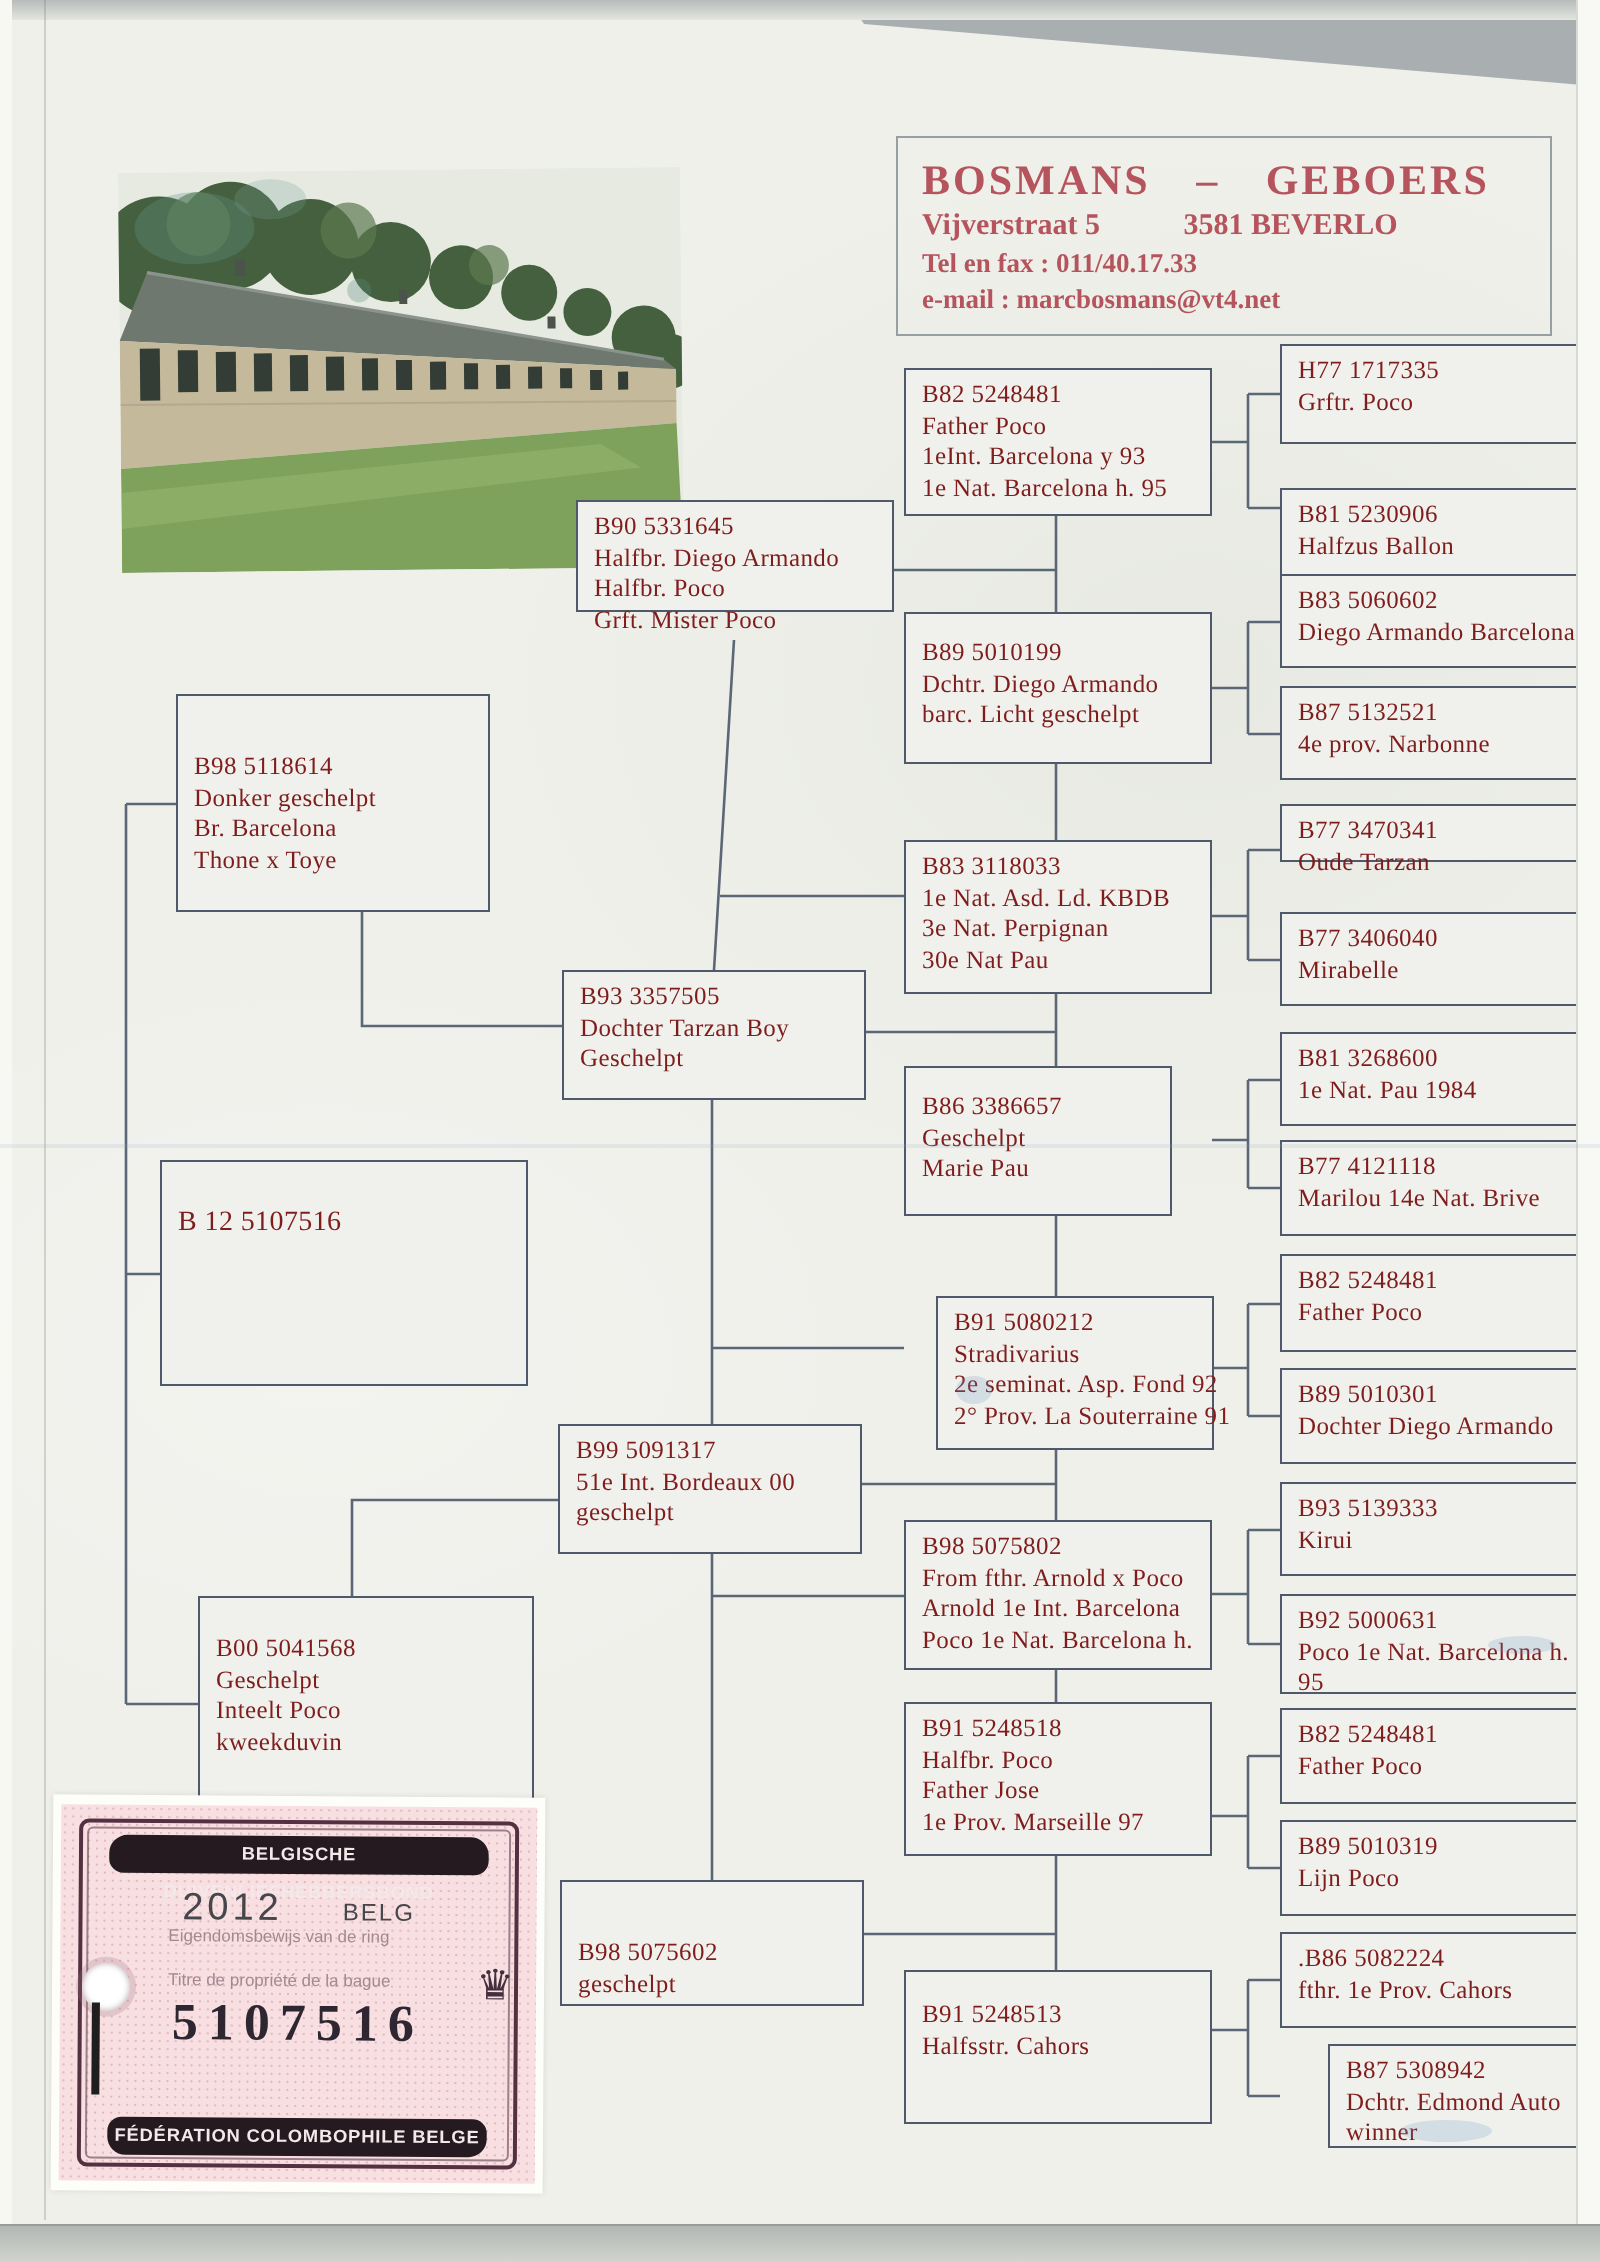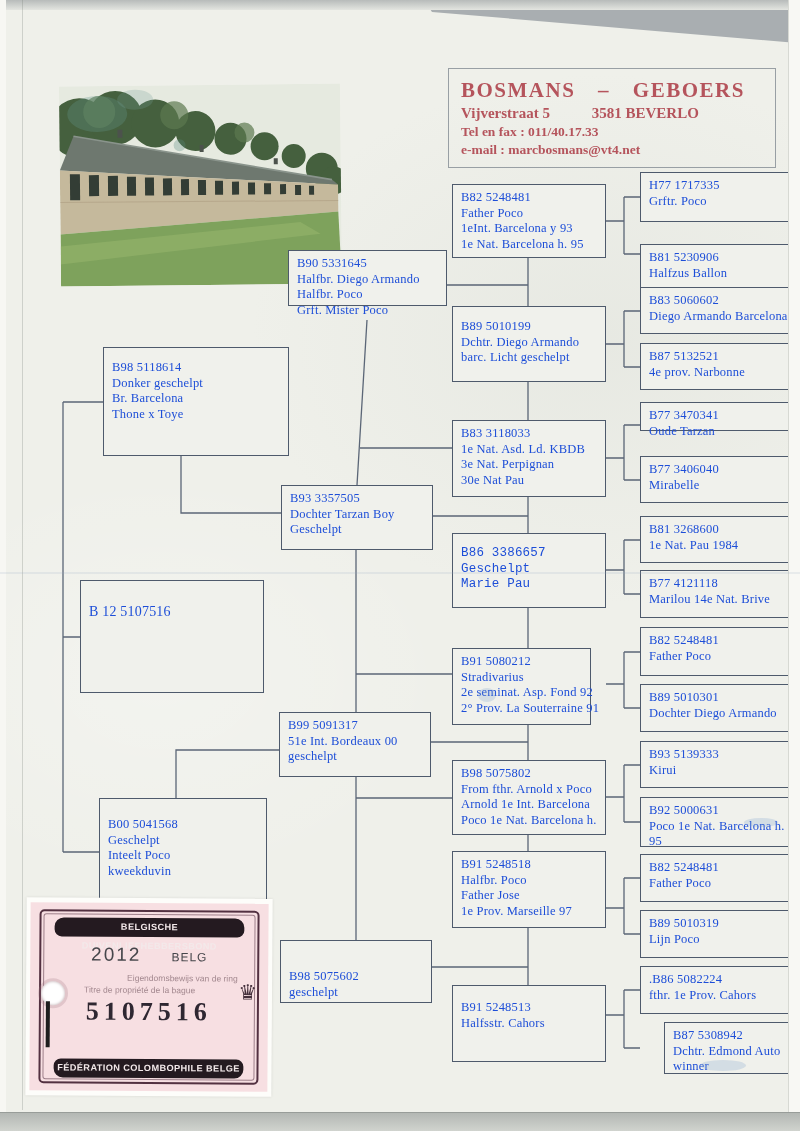--- a/index.html
+++ b/index.html
@@ -19,21 +19,21 @@
             background:linear-gradient(#b3b7b3,#d2d5d0);border-top:1px solid #989d99;}
   #mottle{position:absolute;inset:0;pointer-events:none;background:
       radial-gradient(420px 300px at 20% 60%,rgba(255,255,255,.25),transparent 70%),
       radial-gradient(500px 380px at 75% 30%,rgba(210,214,206,.28),transparent 70%);}
 
   
   .wires{position:absolute;left:0;top:0;}
 
   
   .box{position:absolute;background:#f0f1ec;border:1.2px solid #4e5a6c;
-       padding:5px 8px;font-size:12.5px;line-height:1.24;color:#1d4ed8;
+       padding:5px 8px;font-size:12.5px;line-height:1.24;color:#7f1d1d;
        letter-spacing:.2px;box-sizing:border-box;}
   .bl{white-space:nowrap;}
 
   
   #hdr{position:absolute;left:448px;top:68px;width:328px;height:100px;
        border:1.2px solid #989fa4;color:#b5545c;box-sizing:border-box;}
   #hdr .t1{font-size:21px;font-weight:bold;letter-spacing:1.5px;word-spacing:16px;
        margin:9px 0 2px 12px;}
   #hdr .t2{font-size:15px;font-weight:bold;margin:1px 0 2px 12px;}
   #hdr .t2 .gap{display:inline-block;width:38px;}
@@ -54,21 +54,21 @@
   #stamp .banner{position:absolute;left:30px;right:30px;height:19px;background:#241a20;
         color:#f3e9ea;font:bold 9px/19px "Liberation Sans",sans-serif;text-align:center;
         letter-spacing:.4px;border-radius:9px 9px 7px 7px;transform:scaleX(1.02);}
   #stamp .b-top{top:20px;}
   #stamp .b-bot{bottom:18px;border-radius:7px 7px 9px 9px;}
   #stamp .yrow{position:absolute;top:46px;left:0;right:0;text-align:center;
         font-family:"Liberation Sans",sans-serif;color:#46464b;}
   #stamp .yrow .yr{font-size:19px;letter-spacing:2px;margin-right:30px;}
   #stamp .yrow .cty{font-size:12px;letter-spacing:1px;}
   #stamp .sm{position:absolute;left:58px;font:8.5px "Liberation Sans",sans-serif;color:#a3888f;}
-  #stamp .sm1{top:75px;margin-left:43px;}
+  #stamp .sm1{top:65px;}
   #stamp .sm2{top:87px;}
   #stamp .ring{position:absolute;top:99px;left:0;right:0;text-align:center;
         font:bold 26px "Liberation Serif",serif;letter-spacing:5px;color:#2e2731;}
   #stamp .hole{position:absolute;left:15px;top:84px;width:24px;height:24px;border-radius:50%;
         background:#fff;box-shadow:0 0 0 3px rgba(160,120,130,.25),inset 0 0 3px #b9a9ad;}
   #stamp .crown{position:absolute;right:15px;top:82px;font-size:21px;color:#44303c;}
   #stamp .penmark{position:absolute;left:20px;top:104px;width:3.5px;height:46px;background:#1e1e1e;}
 
   
   .smudge{position:absolute;background:rgba(110,150,200,.22);border-radius:50%;}
@@ -156,21 +156,21 @@
       <span>3581 BEVERLO</span>
     </div>
     <div class="t3">Tel en fax : 011/40.17.33</div>
     <div class="t4">e-mail : marcbosmans@vt4.net</div>
   </div>
 
   <div class="box" style="left:80px;top:580px;width:184px;height:113px;padding-top:22px;font-size:14px;">
       <div class="bl">B 12 5107516</div>
     </div>
 
-  <div class="box" style="left:103px;top:347px;width:186px;height:109px;padding-top:12px;">
+  <div class="box" style="left:88px;top:347px;width:157px;height:109px;padding-top:28px;">
       <div class="bl">B98 5118614</div>
       <div class="bl">Donker geschelpt</div>
       <div class="bl">Br. Barcelona</div>
       <div class="bl">Thone x Toye</div>
     </div>
   <div class="box" style="left:99px;top:798px;width:168px;height:110px;padding-top:18px;">
       <div class="bl">B00 5041568</div>
       <div class="bl">Geschelpt</div>
       <div class="bl">Inteelt Poco</div>
       <div class="bl">kweekduvin</div>
@@ -207,26 +207,26 @@
       <div class="bl">B89 5010199</div>
       <div class="bl">Dchtr. Diego Armando</div>
       <div class="bl">barc. Licht geschelpt</div>
     </div>
   <div class="box" style="left:452px;top:420px;width:154px;height:77px;">
       <div class="bl">B83 3118033</div>
       <div class="bl">1e Nat. Asd. Ld. KBDB</div>
       <div class="bl">3e Nat. Perpignan</div>
       <div class="bl">30e Nat Pau</div>
     </div>
-  <div class="box" style="left:452px;top:533px;width:154px;height:75px;padding-top:12px;font-family:Liberation Mono, monospace;">
+  <div class="box" style="left:452px;top:533px;width:134px;height:75px;padding-top:12px;">
       <div class="bl">B86 3386657</div>
       <div class="bl">Geschelpt</div>
       <div class="bl">Marie Pau</div>
     </div>
-  <div class="box" style="left:452px;top:648px;width:139px;height:77px;">
+  <div class="box" style="left:468px;top:648px;width:139px;height:77px;">
       <div class="bl">B91 5080212</div>
       <div class="bl">Stradivarius</div>
       <div class="bl">2e seminat. Asp. Fond 92</div>
       <div class="bl">2° Prov. La Souterraine 91</div>
     </div>
   <div class="box" style="left:452px;top:760px;width:154px;height:75px;">
       <div class="bl">B98 5075802</div>
       <div class="bl">From fthr. Arnold x Poco</div>
       <div class="bl">Arnold 1e Int. Barcelona</div>
       <div class="bl">Poco 1e Nat. Barcelona h.</div>

